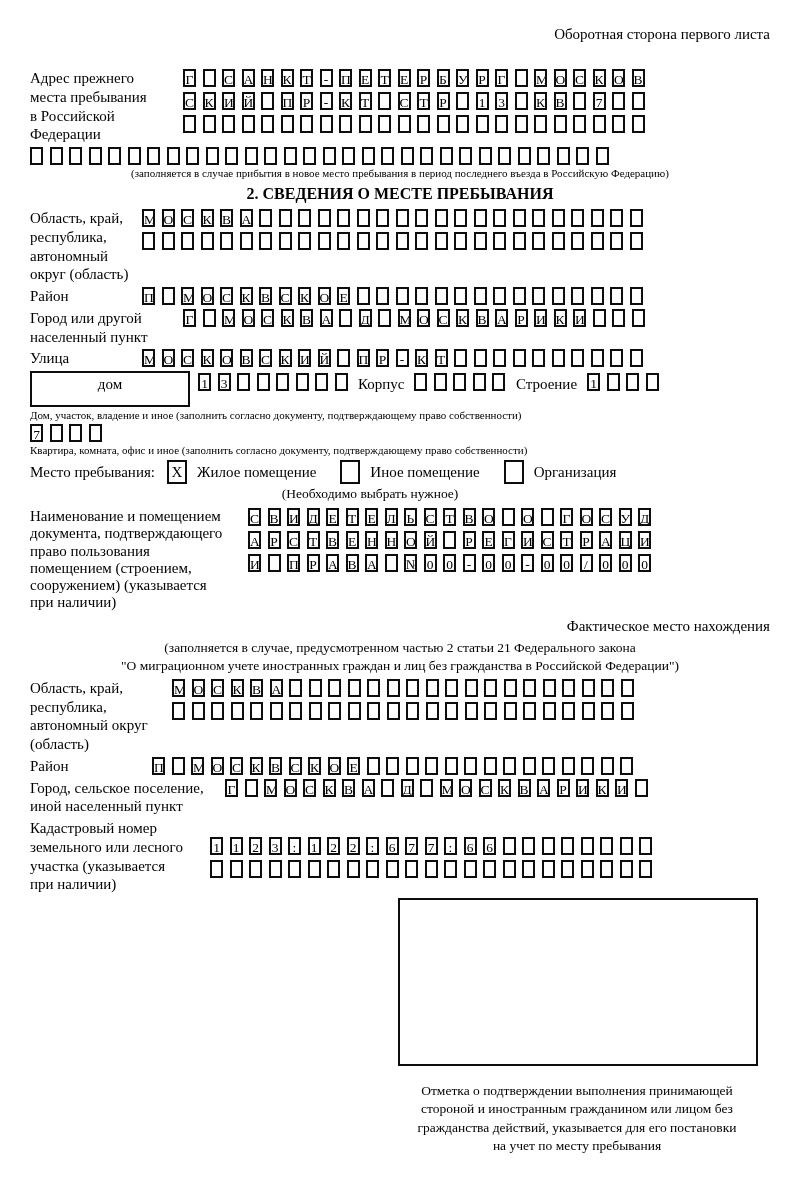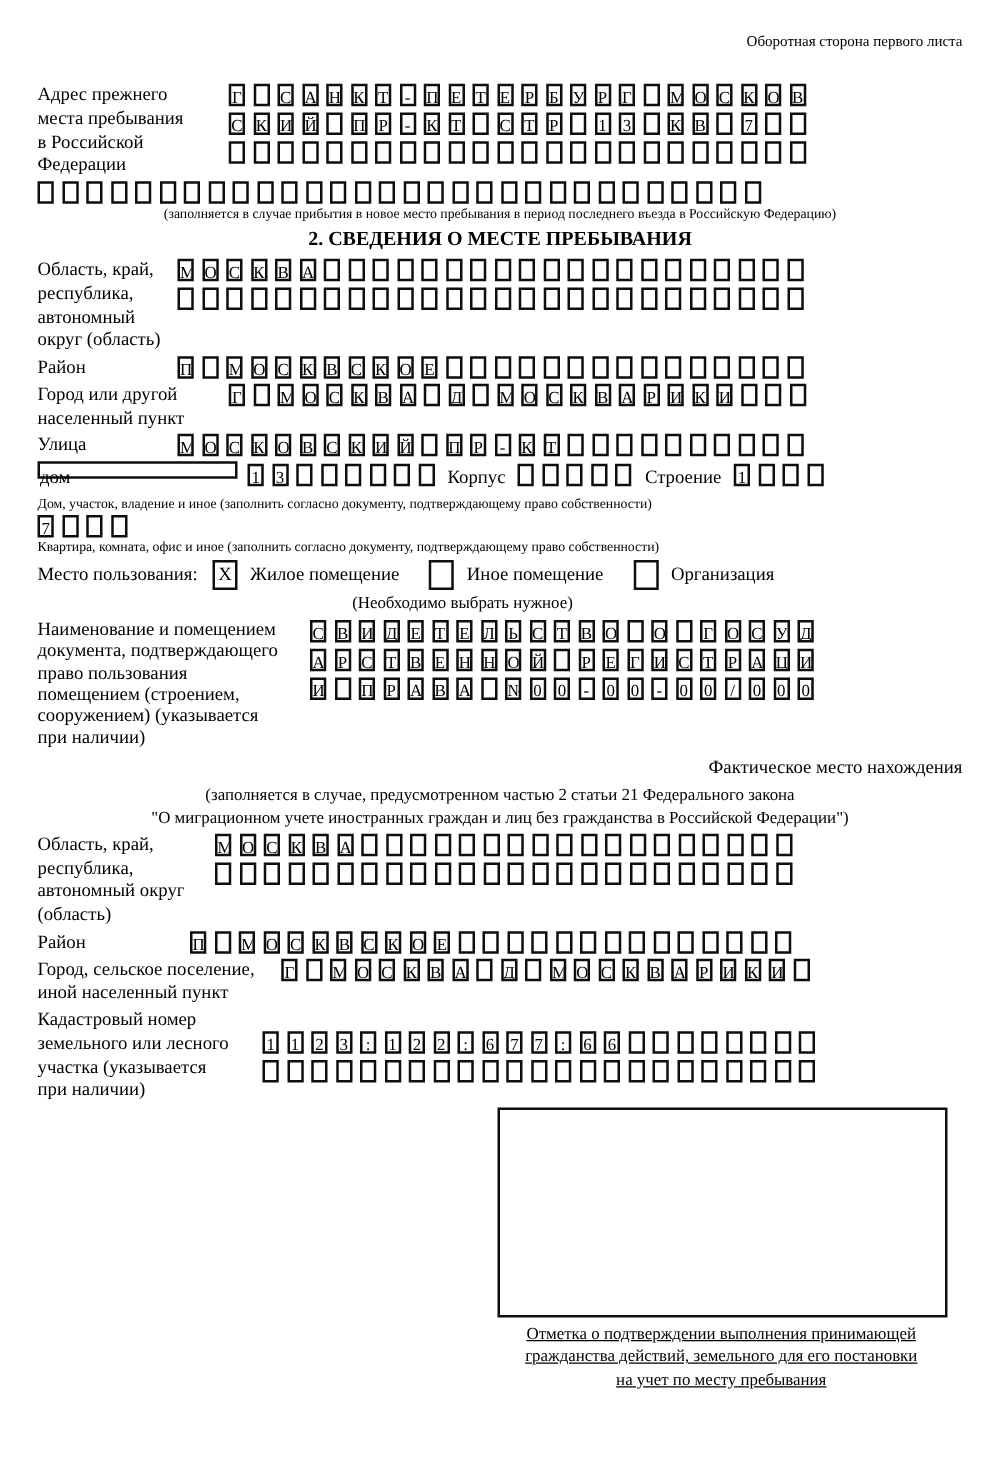--- a/index.html
+++ b/index.html
@@ -1,61 +1,61 @@
 <!DOCTYPE html>
 <html><head>
 <meta charset="utf-8">
 <style>
   * { box-sizing: border-box; }
   html, body { margin: 0; padding: 0; background: #fff; }
   body { width: 800px; height: 1180px; font-family: "Liberation Serif", "DejaVu Serif", serif; color: #000; }
   .page { width: 800px; height: 1180px; padding: 14px 30px 0 30px; overflow: hidden; position: relative; }
 
-  .hdr { text-align: right; font-size: 12px; margin: 12px 0 26px 0; }
+  .hdr { text-align: right; font-size: 15px; margin: 12px 0 26px 0; }
 
   .frow { display: flex; align-items: flex-start; margin-bottom: 3px; }
   .flabel { font-size: 15px; line-height: 1.25; flex: 0 0 auto; }
   .flabel .lbl-line { white-space: nowrap; }
   .w153 { width: 153px; } .w112 { width: 112px; } .w218 { width: 218px; line-height: 1.15; }
   .w142 { width: 142px; } .w122 { width: 122px; } .w195 { width: 195px; } .w180 { width: 180px; }
 
   .cellcol { display: flex; flex-direction: column; }
   .cellcol .cells { margin-bottom: 5px; }
   .cellcol .cells:last-child { margin-bottom: 0; }
   .cells { display: flex; }
   .cell { flex: 0 0 auto; width: 13px; height: 18px; border: 2px solid #0d0d0d; margin-right: 6.5px;
           font-size: 13.5px; line-height: 17px; text-align: center; overflow: hidden; }
   .fullrow { margin-bottom: 2px; }
 
   .note { font-size: 11px; margin-bottom: 1px; }
   .center { text-align: center; }
   .h2 { font-size: 16px; font-weight: bold; text-align: center; margin: 6px 0 6px 0; font-family: Liberation Serif, serif; }
   .h3 { font-size: 15px; font-weight: normal; text-align: right; margin: 6px 0 4px 0; }
 
-  .named-box { border: 2px solid #0d0d0d; height: 14px; line-height: 22px; 
+  .named-box { border: 2px solid #0d0d0d; height: 36px; line-height: 22px; text-align: center;
                font-size: 15px; flex: 0 0 auto; }
   .dom-box { width: 160px; margin-right: 8px; }
   .kv-box { width: 198px; margin-right: 8px; }
   .domrow { margin-bottom: 2px; }
   .domrow .cells { margin-top: 2px; }
   .inline-lbl { font-size: 15px; line-height: 26px; margin: 0 10px 0 4px; flex: 0 0 auto; }
 
   .chkrow { font-size: 15px; display: flex; align-items: center; margin: 4px 0 2px 0; }
   .chkgroup { display: flex; align-items: center; }
   .chk { display: inline-block; width: 20px; height: 24px; border: 2px solid #0d0d0d; text-align: center;
          line-height: 21px; font-size: 15px; margin: 0 10px 0 24px; flex: 0 0 auto; }
   .chk.first { margin-left: 12px; }
   .chk-label { flex: 0 0 auto; }
   .note-sub { font-size: 13.5px; text-align: center; width: 680px; margin: 0 0 6px 0; }
 
   .fact-note { font-size: 13.5px; text-align: center; line-height: 1.35; margin-bottom: 4px; }
   .kad-cells { margin-top: 18px; }
 
   .stamp-box { width: 360px; height: 168px; border: 2px solid #0d0d0d; margin-left: 368px; margin-top: 4px; }
-  .stamp-caption { width: 430px; margin-left: 332px; text-align: center; font-size: 13.5px; line-height: 1.35; margin-top: 4px; text-decoration: underline; }
+  .stamp-caption { width: 430px; margin-left: 332px; text-align: center; font-size: 13.5px; line-height: 1.35; margin-top: 16px; }
 </style>
 </head>
 <body>
 
 <div class="page">
 
   <div class="hdr">Оборотная сторона первого листа</div>
 
   <div class="frow">
     <div class="flabel w153">
@@ -379,21 +379,21 @@
     <div class="cells">
         <div class="cell">7</div>
         <div class="cell"></div>
         <div class="cell"></div>
         <div class="cell"></div>
       </div>
   </div>
   <div class="note">Квартира, комната, офис и иное (заполнить согласно документу, подтверждающему право собственности)</div>
 
   <div class="chkrow">
-    <span class="chk-label">Место пользования:</span>
+    <span class="chk-label">Место пребывания:</span>
     <span class="chkgroup">
         <span class="chk first">X</span>
         <span class="chk-label">Жилое помещение</span>
         <span class="chk"></span>
         <span class="chk-label">Иное помещение</span>
         <span class="chk"></span>
         <span class="chk-label">Организация</span>
       </span>
   </div>
   <div class="note-sub">(Необходимо выбрать нужное)</div>
@@ -668,17 +668,18 @@
           <div class="cell"></div>
           <div class="cell"></div>
           <div class="cell"></div>
         </div>
     </div>
   </div>
 
   <div class="stamp-box"></div>
   <div class="stamp-caption">
       <div class="lbl-line">Отметка о подтверждении выполнения принимающей</div>
-      <div class="lbl-line">гражданства действий, земельного для его постановки</div>
+      <div class="lbl-line">стороной и иностранным гражданином или лицом без</div>
+      <div class="lbl-line">гражданства действий, указывается для его постановки</div>
       <div class="lbl-line">на учет по месту пребывания</div>
     </div>
 
 </div>
 
 </body></html>

